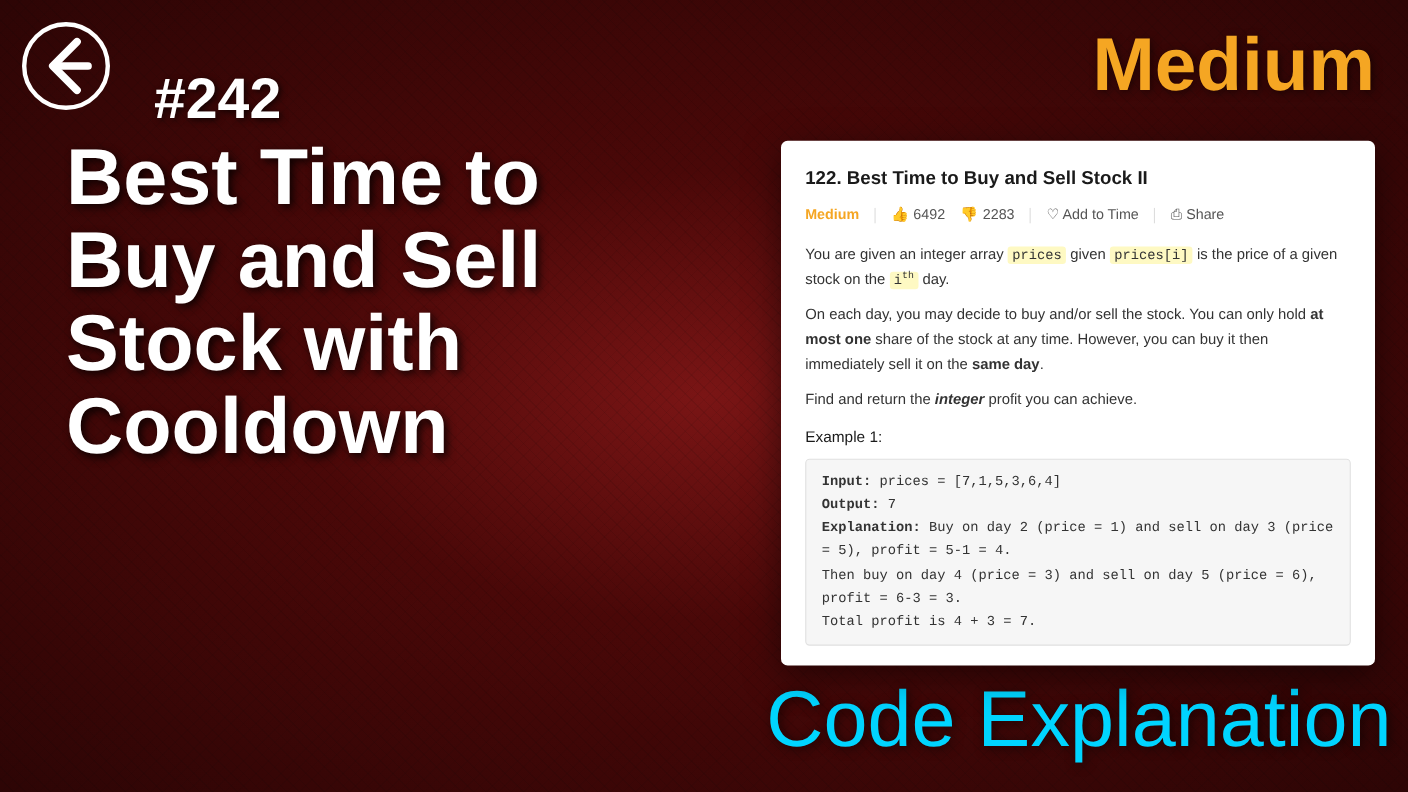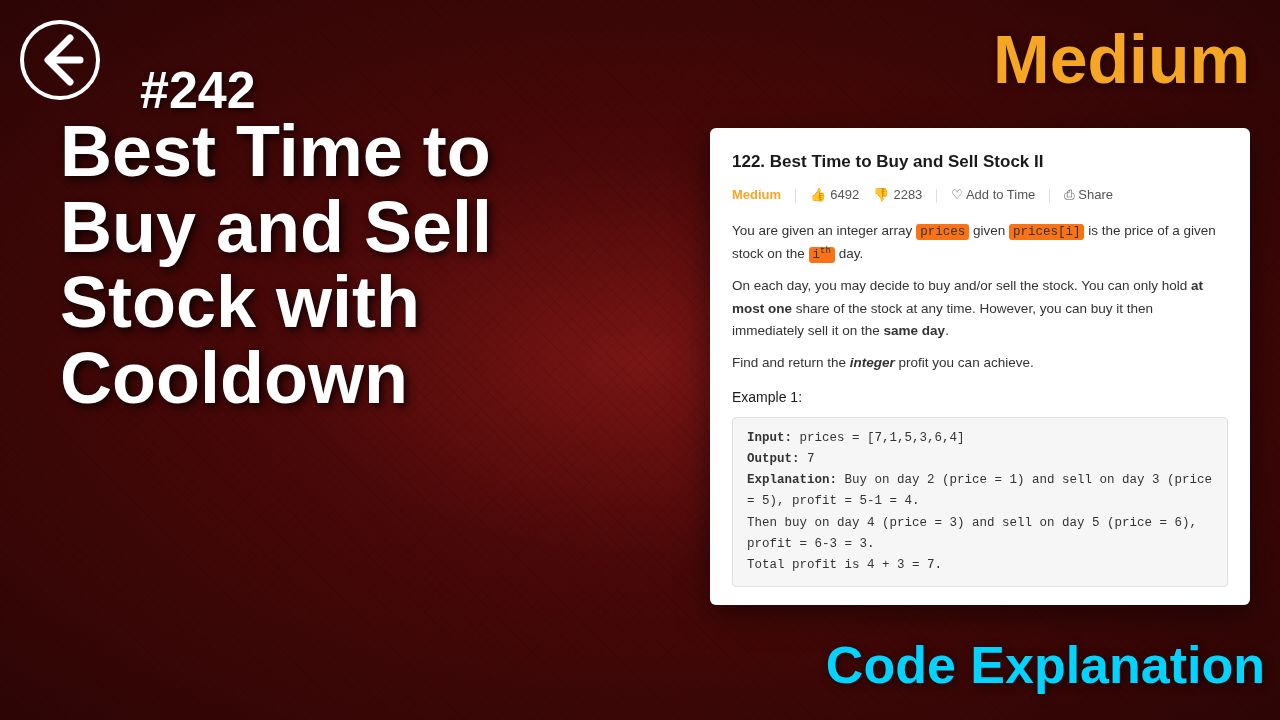--- a/index.html
+++ b/index.html
@@ -60,21 +60,21 @@
       left: 140px;
       color: white;
       font-size: 52px;
       font-weight: 900;
       text-shadow: 2px 2px 6px rgba(0,0,0,0.7);
     }
 
     
     .main-title {
       position: absolute;
-      top: 114px;
+      top: 124px;
       left: 60px;
       width: 580px;
       color: white;
       font-size: 72px;
       font-weight: 900;
       line-height: 1.05;
       text-shadow: 3px 3px 8px rgba(0,0,0,0.8);
     }
 
     
@@ -87,22 +87,22 @@
       font-weight: 900;
       text-shadow: 2px 2px 8px rgba(0,0,0,0.5);
     }
 
     
     .code-explanation {
       position: absolute;
       bottom: 25px;
       right: 15px;
       color: #00d4ff;
-      font-size: 52px;
-      font-weight: 700;
+      font-size: 72px;
+      font-weight: 400;
       text-shadow: 2px 2px 10px rgba(0,0,0,0.6);
     }
 
     
     .lc-card {
       position: absolute;
       top: 128px;
       right: 30px;
       width: 540px;
       background: white;
@@ -149,21 +149,21 @@
     }
 
     .lc-description {
       font-size: 13.5px;
       color: #333;
       margin-bottom: 10px;
       line-height: 1.65;
     }
 
     .lc-description code {
-      background: #f97316;
+      background: #fef9c3;
       padding: 1px 4px;
       border-radius: 3px;
       font-family: 'Courier New', monospace;
       font-size: 12.5px;
       text-align: center;
     }
 
     .lc-description sup {
       font-size: 9px;
     }

